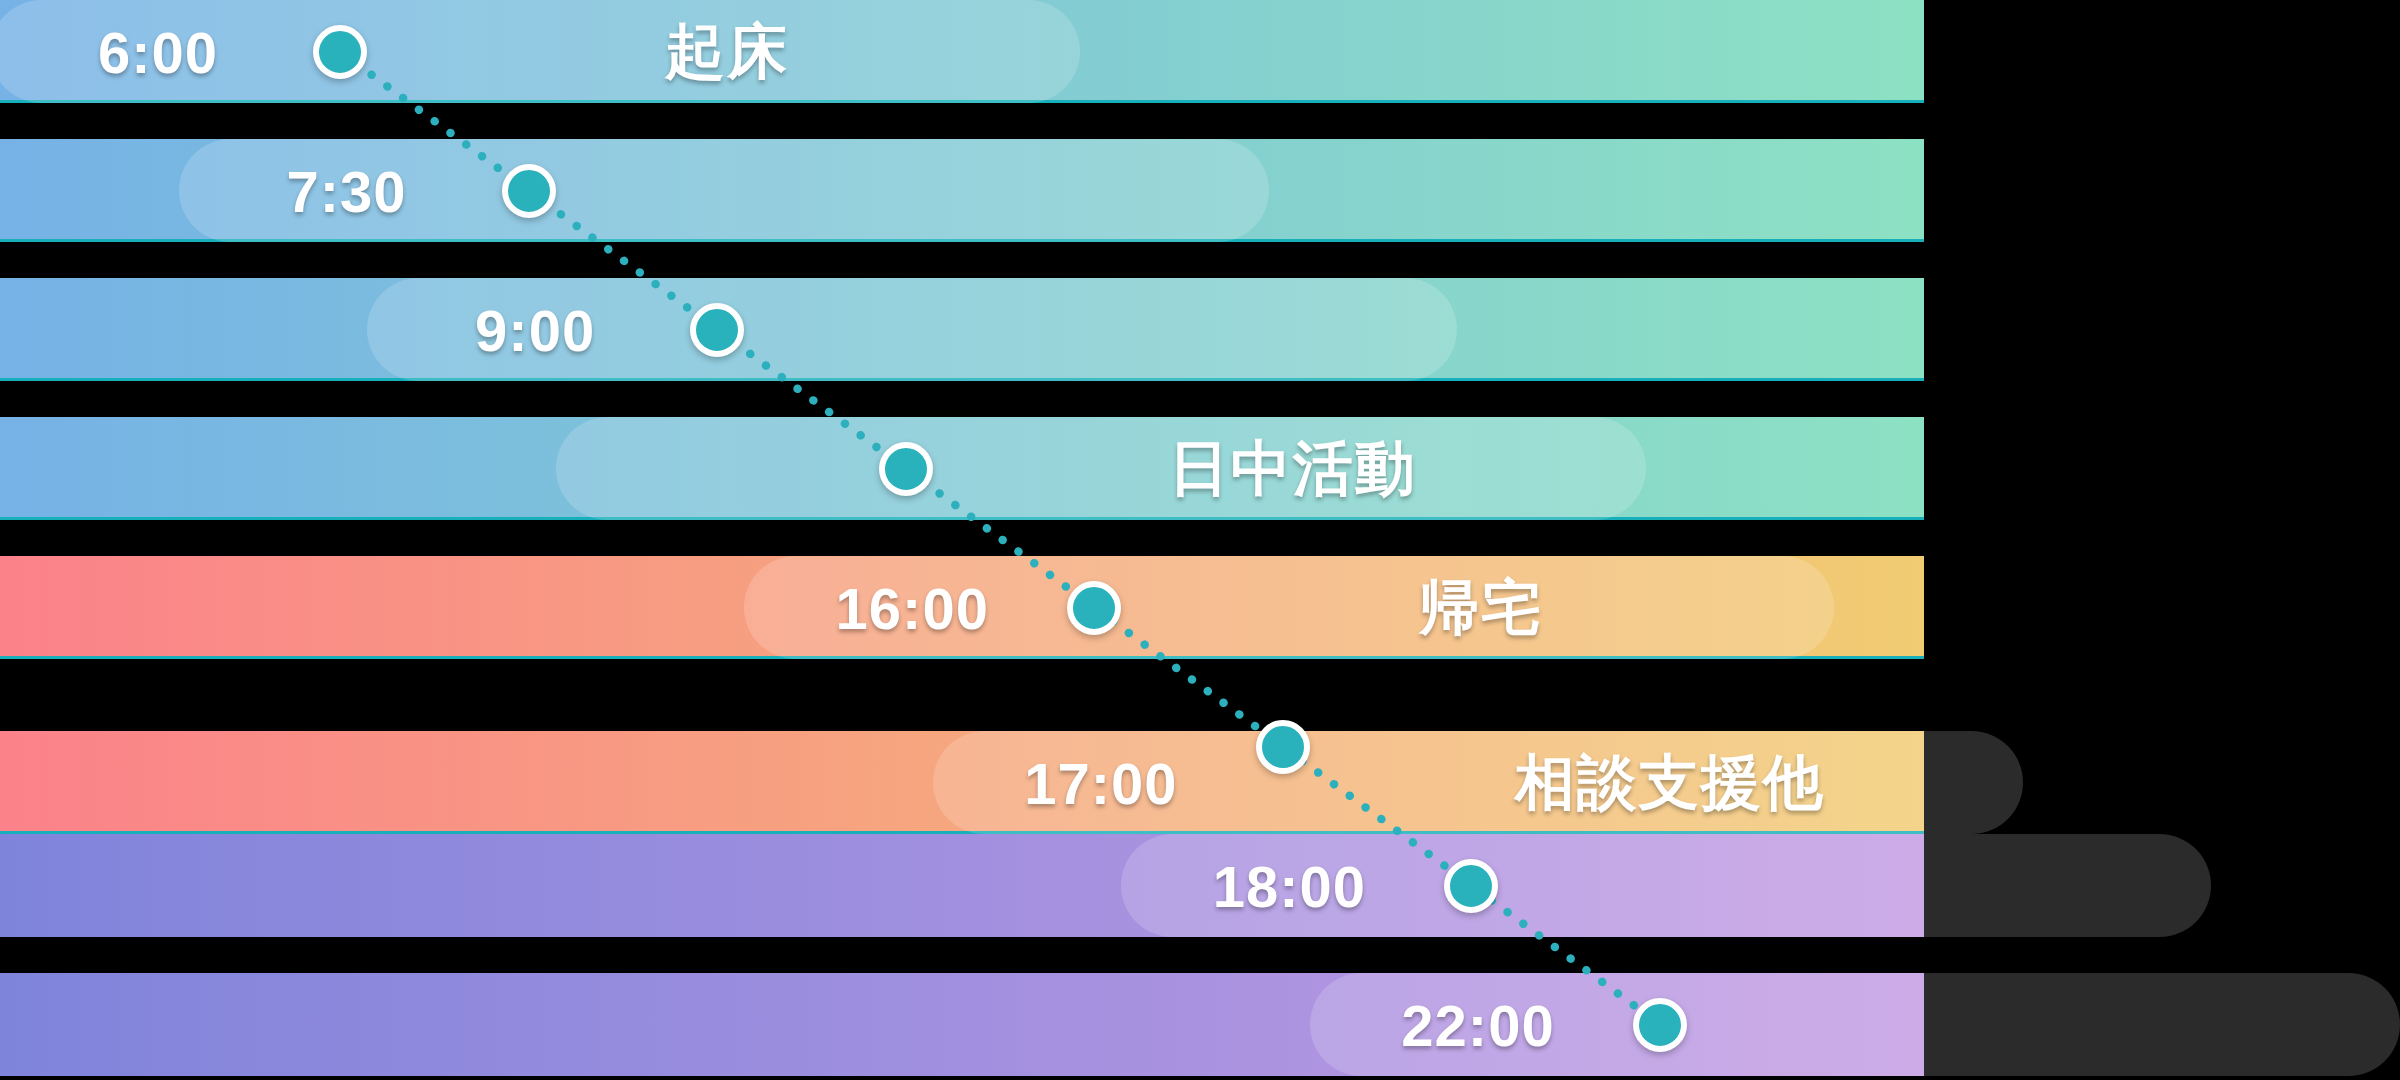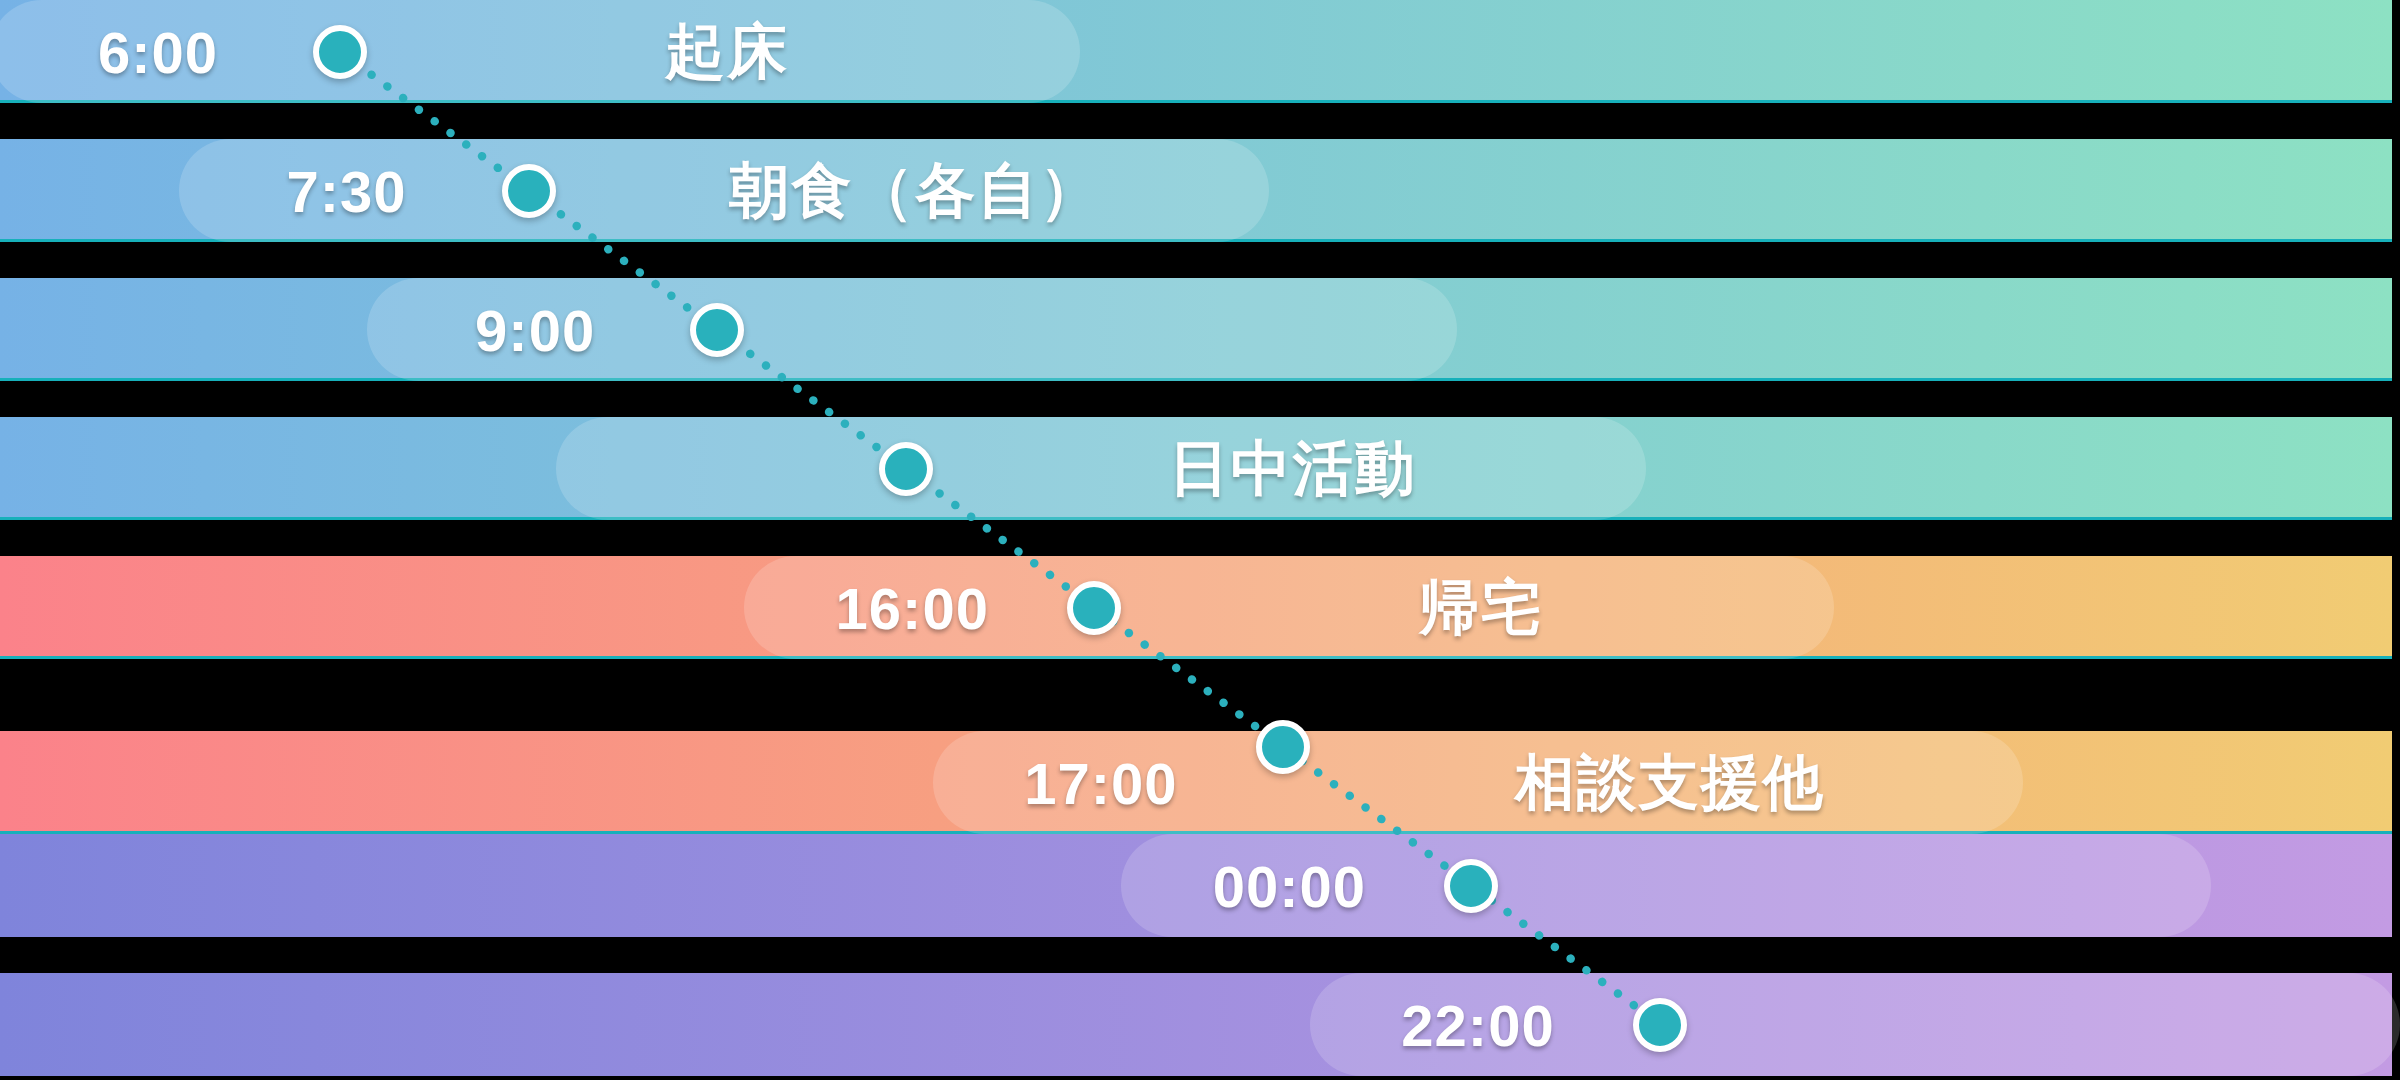--- a/index.html
+++ b/index.html
@@ -1,21 +1,21 @@
 <!DOCTYPE html>
 <html><head>
 <meta charset="utf-8">
 <style>
   html,body{margin:0;padding:0;}
   body{
     width:2400px;height:1080px;overflow:hidden;position:relative;
     font-family:"Liberation Sans","DejaVu Sans",sans-serif;
   }
   .stage{position:absolute;inset:0;}
-  .row{position:absolute;left:0;width:2392px;text-decoration:underline;}
+  .row{position:absolute;left:0;width:1924px;text-decoration:underline;}
   .pill{position:absolute;top:0;height:100%;border-radius:52px;background:rgba(255,255,255,0.17);}
   .time{
     position:absolute;top:50%;transform:translate(-50%,-50%);
     color:#ffffff;font-size:58px;font-weight:700;letter-spacing:1px;
     text-shadow:0 3px 4px rgba(0,0,0,0.30);white-space:nowrap;z-index:5;
   }
   .label{
     position:absolute;top:50%;transform:translate(-50%,-50%);
     color:#ffffff;font-size:60px;font-weight:700;letter-spacing:2px;
     text-shadow:0 3px 4px rgba(0,0,0,0.30);white-space:nowrap;z-index:5;
@@ -32,21 +32,20 @@
 <div class="stage" id="stage">
   <div id="rows">
       <div class="row" style="top: 0px; height: 103px; background: linear-gradient(90deg, rgb(118, 178, 230), rgb(141, 225, 195)); box-shadow: rgb(23, 176, 186) 0px -3px 0px inset;">
         <div class="pill" style="left: -10px; width: 1090px; background: rgba(255, 255, 255, 0.17);"></div>
         <span class="time" style="left: 158px;">6:00</span>
         <span class="label" style="left: 727px;">起床</span>
       </div>
       <div class="row" style="top: 139px; height: 103px; background: linear-gradient(90deg, rgb(118, 178, 230), rgb(141, 225, 195)); box-shadow: rgb(23, 176, 186) 0px -3px 0px inset;">
         <div class="pill" style="left: 178.571px; width: 1090px; background: rgba(255, 255, 255, 0.17);"></div>
         <span class="time" style="left: 346.571px;">7:30</span>
-        <span class="label" style="left: 915.571px;">朝食（各自）</span>
       </div>
       <div class="row" style="top: 278px; height: 103px; background: linear-gradient(90deg, rgb(118, 178, 230), rgb(141, 225, 195)); box-shadow: rgb(23, 176, 186) 0px -3px 0px inset;">
         <div class="pill" style="left: 367.142px; width: 1090px; background: rgba(255, 255, 255, 0.17);"></div>
         <span class="time" style="left: 535.142px;">9:00</span>
       </div>
       <div class="row" style="top: 417px; height: 103px; background: linear-gradient(90deg, rgb(118, 178, 230), rgb(141, 225, 195)); box-shadow: rgb(23, 176, 186) 0px -3px 0px inset;">
         <div class="pill" style="left: 555.713px; width: 1090px; background: rgba(255, 255, 255, 0.17);"></div>
         <span class="time" style="left: 723.713px;"></span>
         <span class="label" style="left: 1292.71px;">日中活動</span>
       </div>
@@ -55,21 +54,21 @@
         <span class="time" style="left: 912.284px;">16:00</span>
         <span class="label" style="left: 1481.28px;">帰宅</span>
       </div>
       <div class="row" style="top: 695px; height: 103px; background: linear-gradient(90deg, rgb(251, 130, 138), rgb(241, 204, 115)); box-shadow: rgb(23, 176, 186) 0px -3px 0px inset; margin-top: 36px;">
         <div class="pill" style="left: 932.855px; width: 1090px; background: rgba(255, 255, 255, 0.17);"></div>
         <span class="time" style="left: 1100.86px;">17:00</span>
         <span class="label" style="left: 1669.86px;">相談支援他</span>
       </div>
       <div class="row" style="top: 834px; height: 103px; background: linear-gradient(90deg, rgb(127, 132, 219), rgb(195, 155, 227));">
         <div class="pill" style="left: 1121.43px; width: 1090px; background: rgba(255, 255, 255, 0.17);"></div>
-        <span class="time" style="left: 1289.43px;">00:00</span>
+        <span class="time" style="left: 1289.43px;">18:00</span>
       </div>
       <div class="row" style="top: 973px; height: 103px; background: linear-gradient(90deg, rgb(127, 132, 219), rgb(195, 155, 227));">
         <div class="pill" style="left: 1310px; width: 1090px; background: rgba(255, 255, 255, 0.17);"></div>
         <span class="time" style="left: 1478px;">22:00</span>
       </div>
     </div>
   <svg id="connector" viewBox="0 0 2400 1080" xmlns="http://www.w3.org/2000/svg">
     <line id="connLine" x1="340" y1="51.5" x2="1659.997" y2="1024.5" stroke="#2cb0bd" stroke-width="8.5" stroke-linecap="round" stroke-dasharray="0.1 19.5"></line>
   </svg>
   <div id="milestones">

